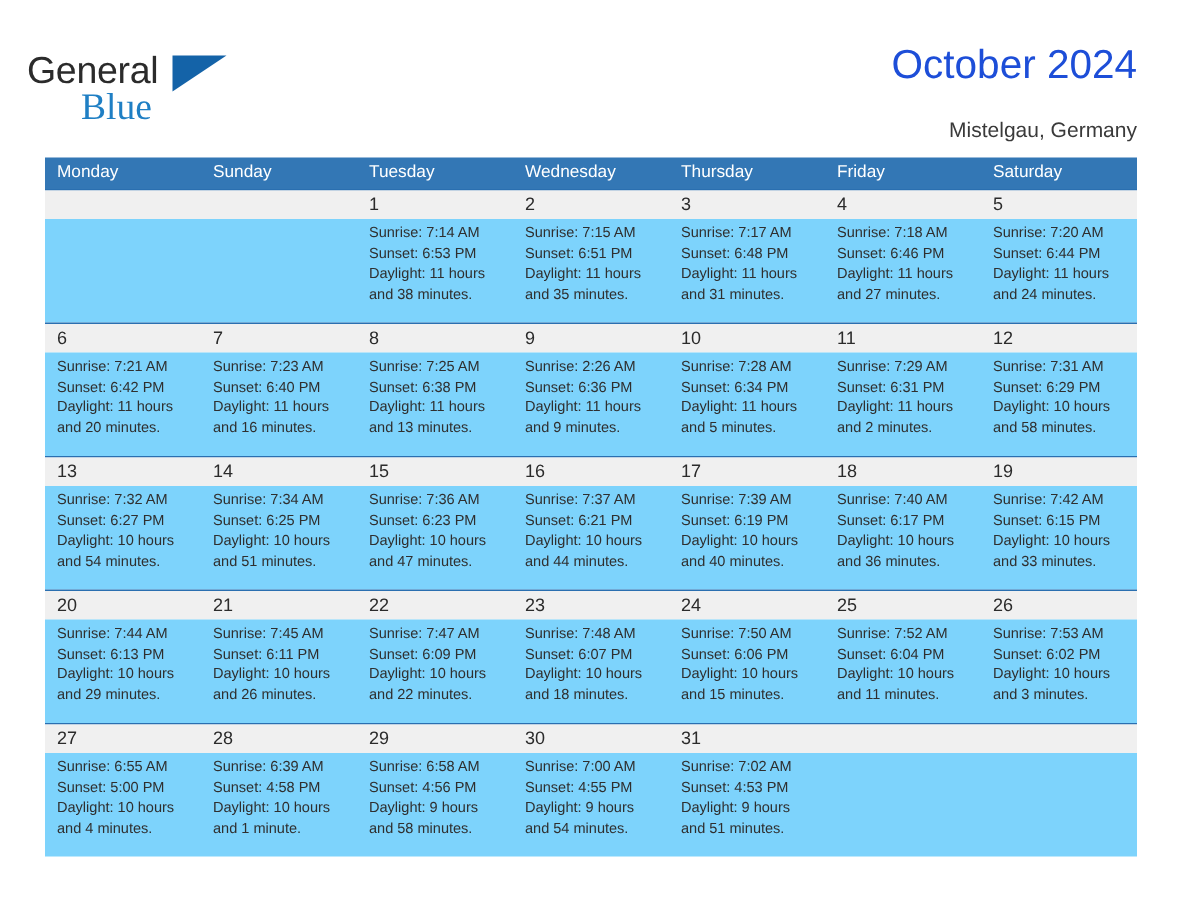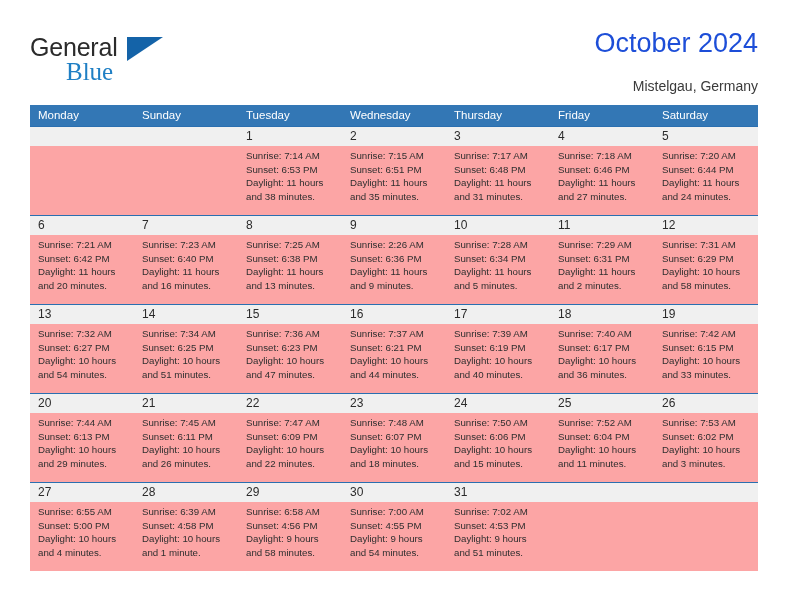--- a/index.html
+++ b/index.html
@@ -18,21 +18,21 @@
   .page {
     position: relative;
     width: 792px;
     height: 612px;
     box-sizing: border-box;
   }
 
   
   .topbar {
     position: absolute;
-    left: 30px;
+    left: 18px;
     top: 26px;
     right: 34px;
     height: 70px;
   }
   .logo {
     position: absolute;
     left: 0;
     top: 8px;
     width: 220px;
     height: 56px;
@@ -119,21 +119,21 @@
     width: 104px;
     box-sizing: border-box;
     padding-left: 8px;
     font-size: 12px;
     line-height: 19px;
     color: #2b2b2b;
   }
   .body-row {
     display: flex;
     height: 69px;
-    background: #fca5a5;
+    background: #7dd3fc;
   }
   .body-cell {
     width: 104px;
     box-sizing: border-box;
     padding: 3px 6px 0 8px;
   }
   .body-cell .line {
     font-size: 9.7px;
     line-height: 13.5px;
     color: #2f2f2f;

